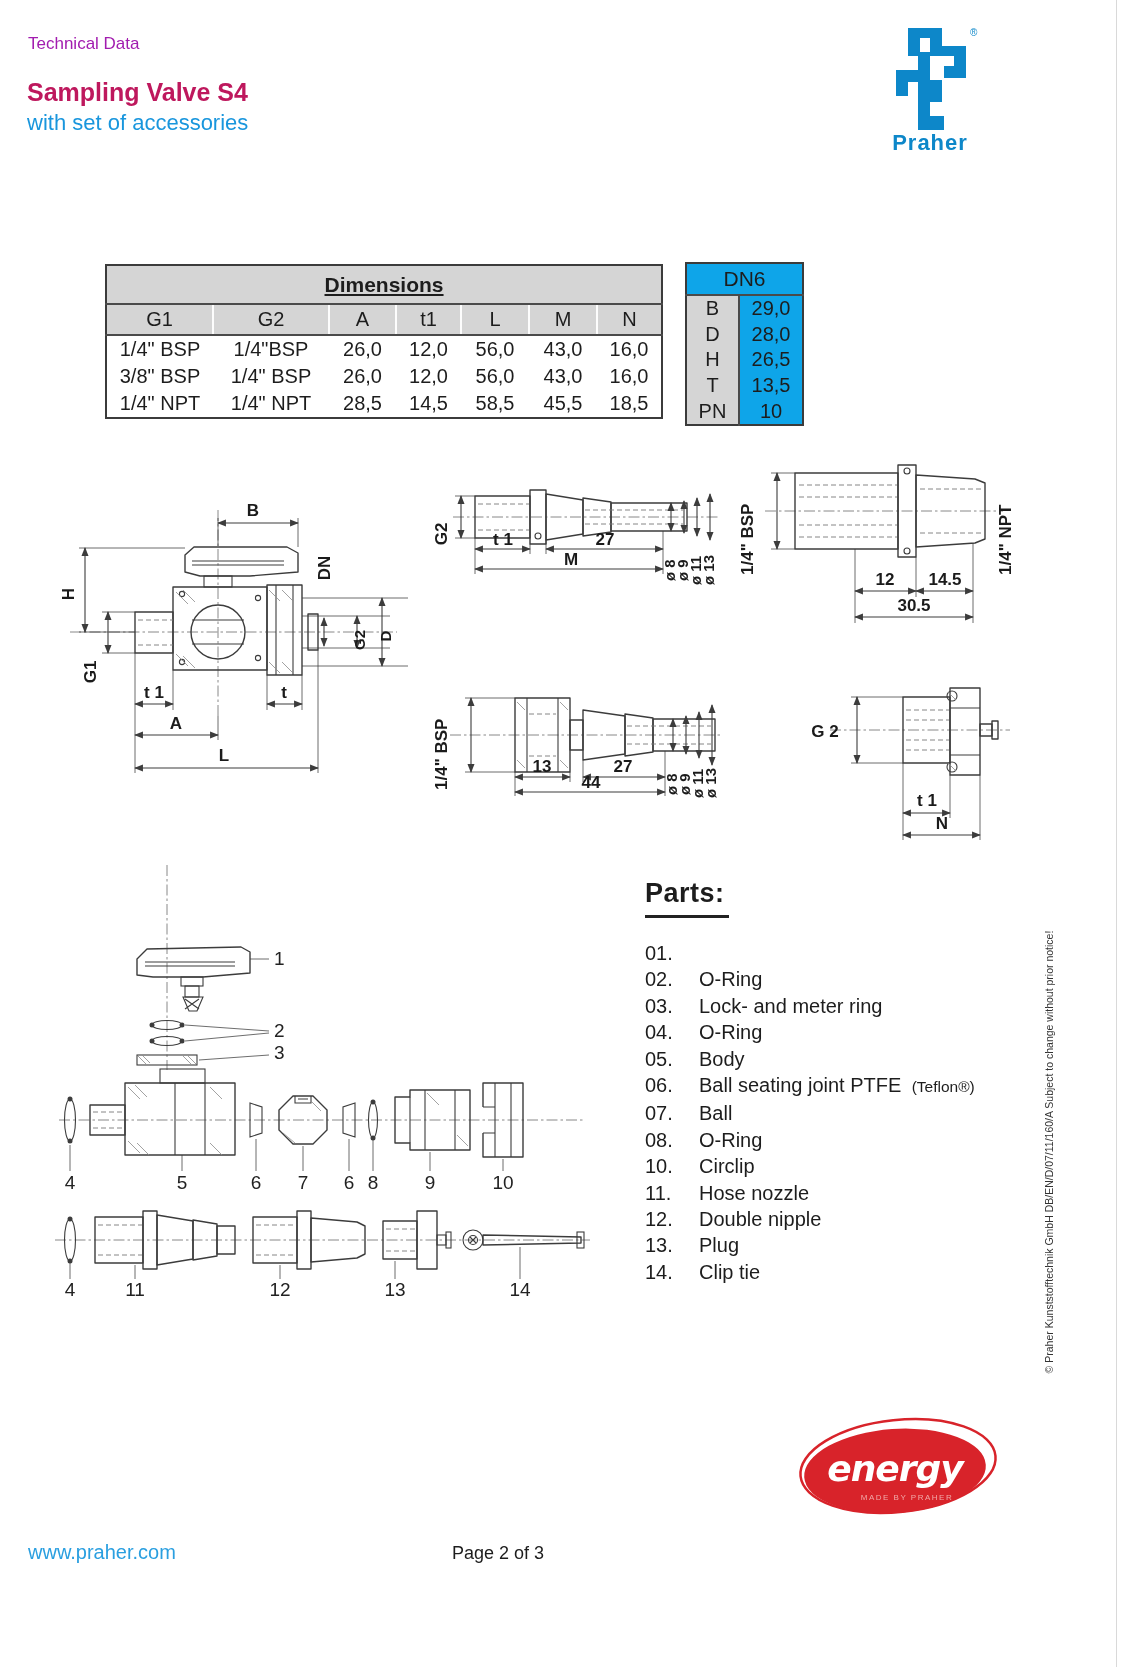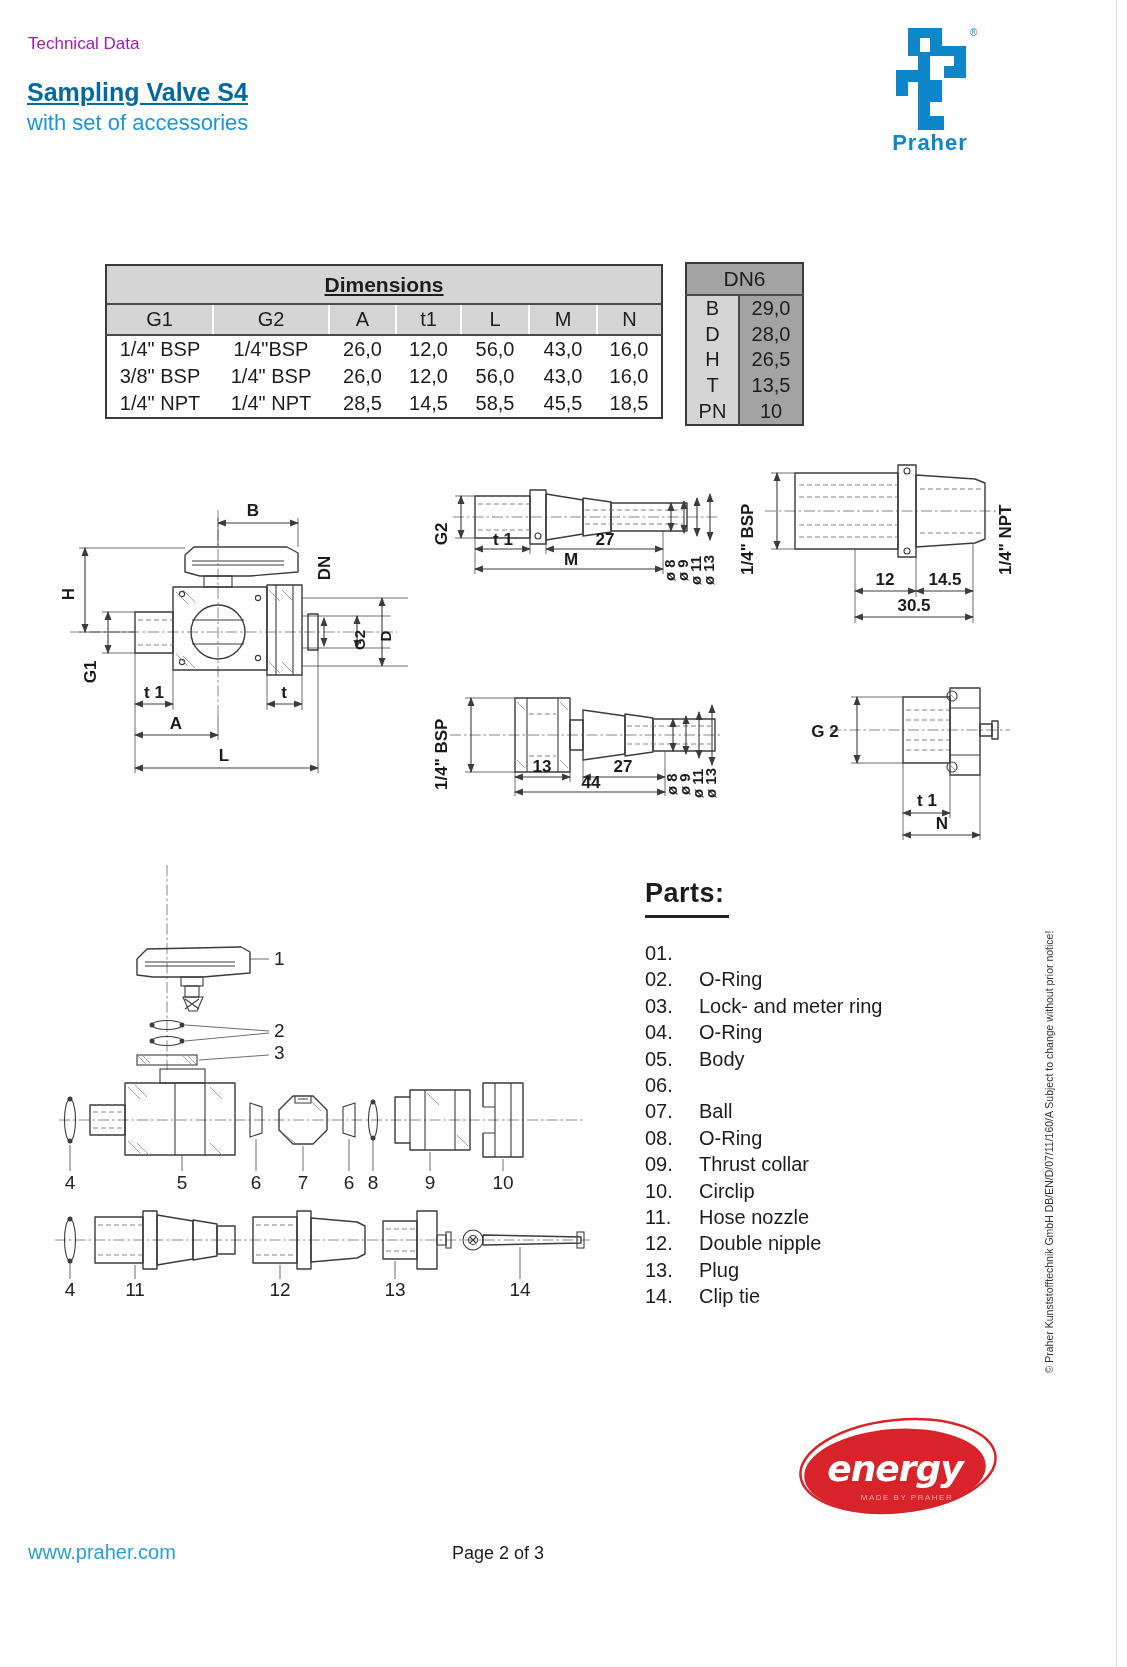--- a/index.html
+++ b/index.html
@@ -3,40 +3,40 @@
 <meta charset="utf-8">
 <style>
   html,body{margin:0;padding:0;background:#e9e9e9;}
   #page{position:relative;width:1127px;height:1667px;background:#ffffff;overflow:hidden;
         font-family:"Liberation Sans", sans-serif;color:#1d1d1d;}
   .abs{position:absolute;}
   .edge-line{position:absolute;right:10px;top:0;width:1px;height:1667px;background:#d9d9d9;}
 
   
   .eyebrow{left:28px;top:34px;font-size:17px;color:#a21caf;}
-  .title{left:27px;top:78px;font-size:25px;font-weight:bold;color:#0369a1;text-decoration:underline;}
+  .title{left:27px;top:78px;font-size:25px;font-weight:bold;color:#be185d;}
   .subtitle{left:27px;top:110px;font-size:22px;color:#1996dd;}
   .praher-logo{left:878px;top:24px;}
   .praher-name{font:bold 22px "Liberation Sans",sans-serif;fill:#0d87c9;letter-spacing:1px;}
 
   
   table{border-collapse:collapse;}
   .dim-table{left:105px;top:264px;width:516px;}
   .dim-table table{width:556px;table-layout:fixed;}
   .dn6-table{left:685px;top:262px;width:117px;}
   .dn6-table table{width:117px;table-layout:fixed;}
   td,th{font-size:20px;font-weight:normal;text-align:center;padding:0;}
   .t-outer{border:2px solid #3b3b3b;}
   .title-row td{background:#d5d5d5;height:37px;border-bottom:2px solid #4a4a4a;}
   .title-row span{font-weight:bold;text-decoration:underline;font-size:21px;}
   .head-row th{background:#d5d5d5;height:29px;border-bottom:2px solid #4a4a4a;border-left:2px solid #fdfdfd;}
   .head-row th:first-child{border-left:none;}
   .data-row td{height:27px;background:#fff;}
   .dn6-table th{background:#d5d5d5;border-right:2px solid #4a4a4a;height:25.6px;font-weight:normal;}
-  .dn6-table td{background:#a3a3a3;height:25.6px;}
+  .dn6-table td{background:#0ea5e9;height:25.6px;}
 
   
   .ol{fill:none;stroke:#3c3c3c;stroke-width:1.4;stroke-linejoin:round;}
   .ol2{fill:none;stroke:#3c3c3c;stroke-width:1.1;}
   .th{fill:none;stroke:#787878;stroke-width:0.9;stroke-dasharray:5 3;}
   .cl{fill:none;stroke:#6a6a6a;stroke-width:0.8;stroke-dasharray:11 3 2.5 3;}
   .dim{stroke:#3c3c3c;stroke-width:1.1;fill:none;}
   .ext{stroke:#3c3c3c;stroke-width:0.75;fill:none;}
   .h{stroke:#8a8a8a;stroke-width:0.8;}
   .dl{font:bold 17px "Liberation Sans",sans-serif;fill:#1b1b1b;}
@@ -504,32 +504,29 @@
         <div class="part-row">
           <span class="part-num">04.</span>
           <span class="part-label">O-Ring</span>
         </div>
         <div class="part-row">
           <span class="part-num">05.</span>
           <span class="part-label">Body</span>
         </div>
         <div class="part-row">
           <span class="part-num">06.</span>
+          <span class="part-label">Ball seating joint PTFE<span class="part-note"> (Teflon®)</span></span>
         </div>
         <div class="part-row">
           <span class="part-num">07.</span>
           <span class="part-label">Ball</span>
         </div>
         <div class="part-row">
           <span class="part-num">08.</span>
           <span class="part-label">O-Ring</span>
-        </div>
-        <div class="part-row">
-          <span class="part-num">09.</span>
-          <span class="part-label">Thrust collar</span>
         </div>
         <div class="part-row">
           <span class="part-num">10.</span>
           <span class="part-label">Circlip</span>
         </div>
         <div class="part-row">
           <span class="part-num">11.</span>
           <span class="part-label">Hose nozzle</span>
         </div>
         <div class="part-row">

